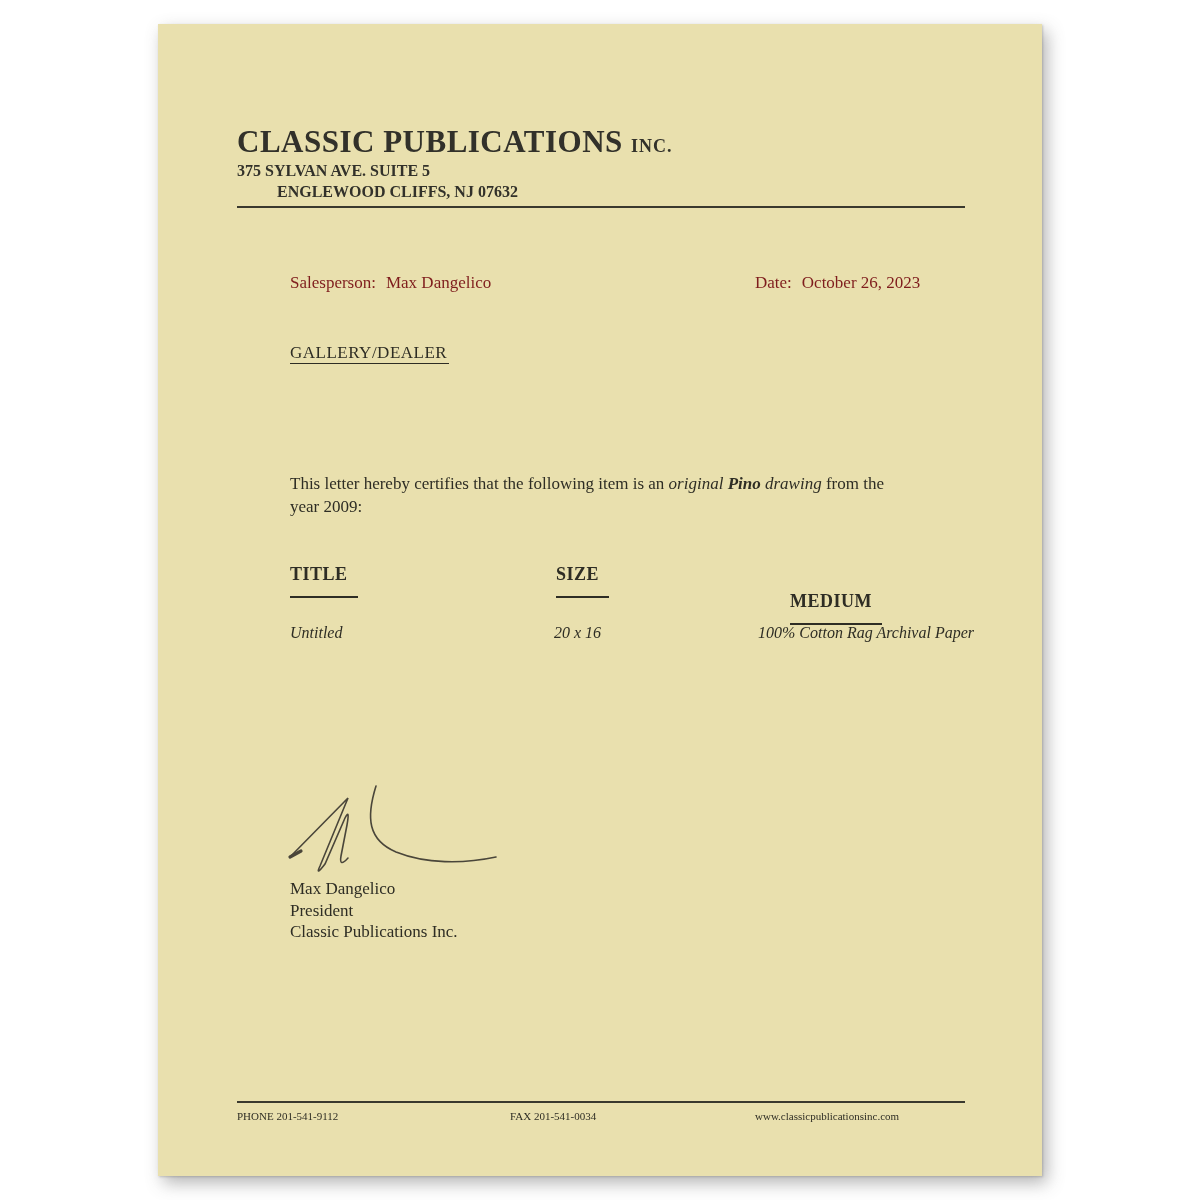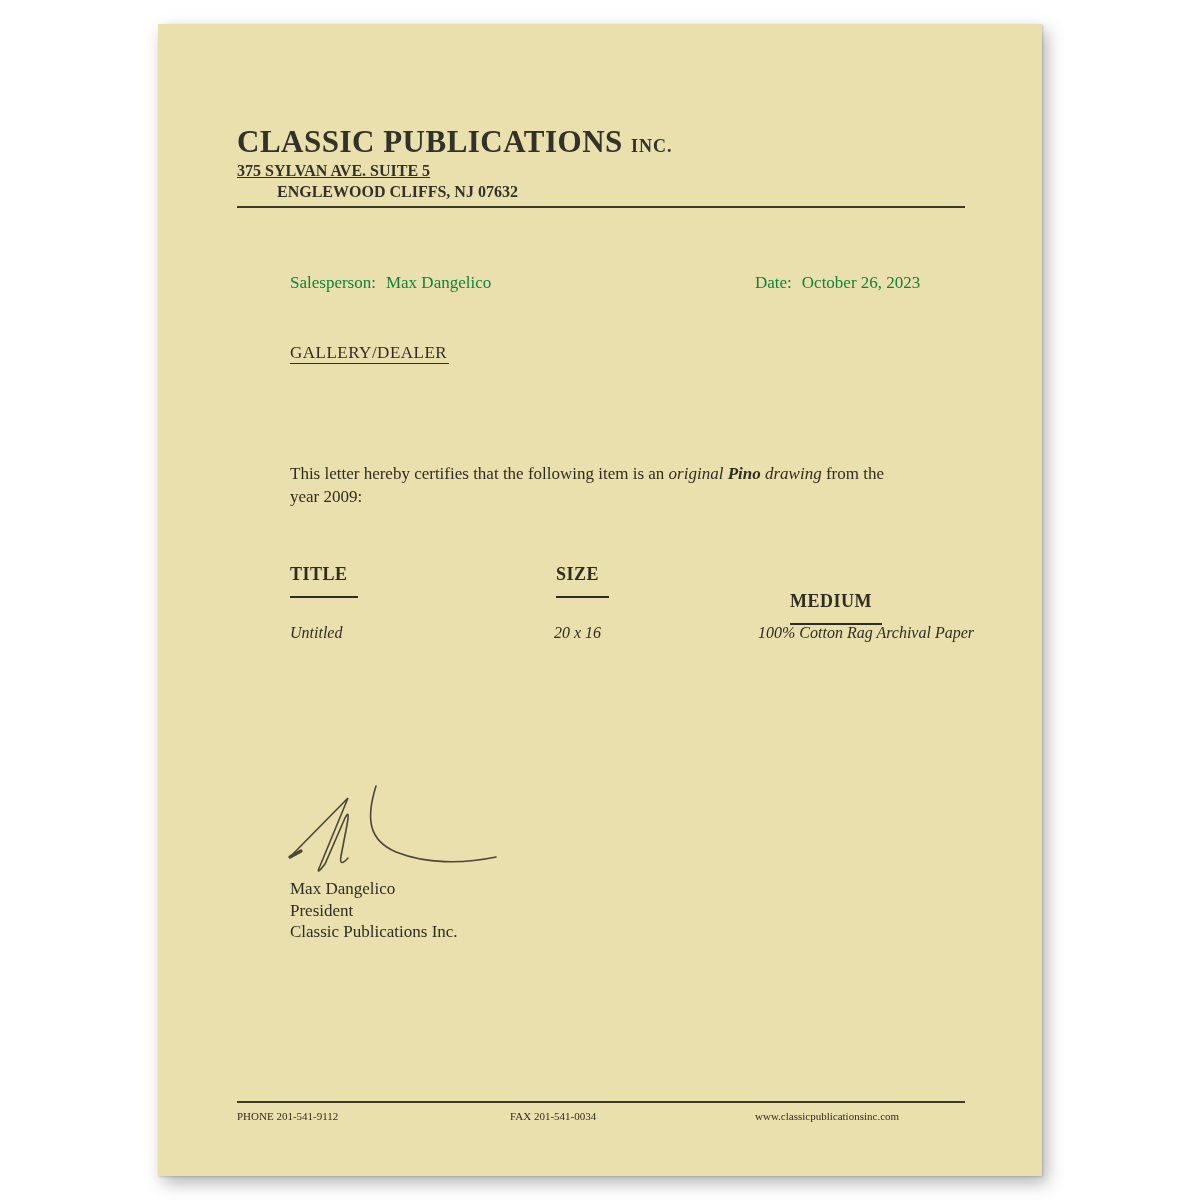--- a/index.html
+++ b/index.html
@@ -22,21 +22,21 @@
   
   .company-name {
     font-size: 31px; font-weight: bold; letter-spacing: 0.5px;
     color: #32312a; white-space: nowrap;
   }
   .company-suffix { font-size: 18px; font-weight: bold; letter-spacing: 1px; }
   .addr { font-size: 16px; font-weight: bold; color: #32312a; white-space: nowrap; }
   .rule { border-top: 2.5px solid #3a392e; width: 728px; }
 
   
-  .plain { font-size: 17px; color: #15803d; white-space: nowrap; }
+  .plain { font-size: 17px; color: #7f1d1d; white-space: nowrap; }
   .label-gap { display: inline-block; width: 10px; }
   .recipient {
     font-size: 17px; letter-spacing: 0.5px;
     border-bottom: 1.5px solid #2e2d24; padding-bottom: 1px; padding-right: 2px;
     white-space: nowrap;
   }
 
   
   .cert-par { font-size: 17px; line-height: 23px; width: 608px; color: #2e2d24; }
   .cert-par em { font-style: italic; }
@@ -57,30 +57,30 @@
   
   .footer-text { font-size: 11px; white-space: nowrap; color: #2e2d24; }
 </style>
 </head>
 <body>
 
 <div class="stage">
   <div class="paper">
 
     <div class="abs company-name" style="left:79px; top:100px;"><span>CLASSIC PUBLICATIONS</span>&nbsp;<span class="company-suffix">INC.</span></div>
-    <div class="abs addr" style="left:79px; top:138px;text-decoration:underline;">375 SYLVAN AVE. SUITE 5</div>
+    <div class="abs addr" style="left:79px; top:138px;">375 SYLVAN AVE. SUITE 5</div>
     <div class="abs addr" style="left:79px; top:159px;margin-left:40px;">ENGLEWOOD CLIFFS, NJ 07632</div>
     <div class="abs rule" style="left:79px; top:182px;"></div>
 
     <div class="abs plain" style="left:132px; top:249px;"><span>Salesperson:</span><span class="label-gap"></span><span>Max Dangelico</span></div>
     <div class="abs plain" style="left:597px; top:249px;text-align:right;"><span>Date:</span><span class="label-gap"></span><span>October 26, 2023</span></div>
 
     <div class="abs" style="left:132px; top:319px;"><span class="recipient">GALLERY/DEALER</span></div>
 
-    <div class="abs cert-par" style="left:132px; top:438px;"><span>This letter hereby certifies that the following item is an </span><em>original</em> <strong><em>Pino</em></strong> <em>drawing</em><span> from the year 2009:</span></div>
+    <div class="abs cert-par" style="left:132px; top:448px;"><span>This letter hereby certifies that the following item is an </span><em>original</em> <strong><em>Pino</em></strong> <em>drawing</em><span> from the year 2009:</span></div>
 
     <div class="abs" style="left:132px; top:540px;"><span class="col-head">TITLE</span></div>
     <div class="abs" style="left:398px; top:540px;"><span class="col-head">SIZE</span></div>
     <div class="abs" style="left:632px; top:540px;margin-top:27px;"><span class="col-head">MEDIUM</span></div>
 
     <div class="abs col-val" style="left:132px; top:600px;">Untitled</div>
     <div class="abs col-val" style="left:396px; top:600px;">20 x 16</div>
     <div class="abs col-val" style="left:600px; top:600px;">100% Cotton Rag Archival Paper</div>
 
     <svg class="abs sig-svg" style="left:110px; top:756px;" width="245" height="105" viewBox="0 0 245 105">

